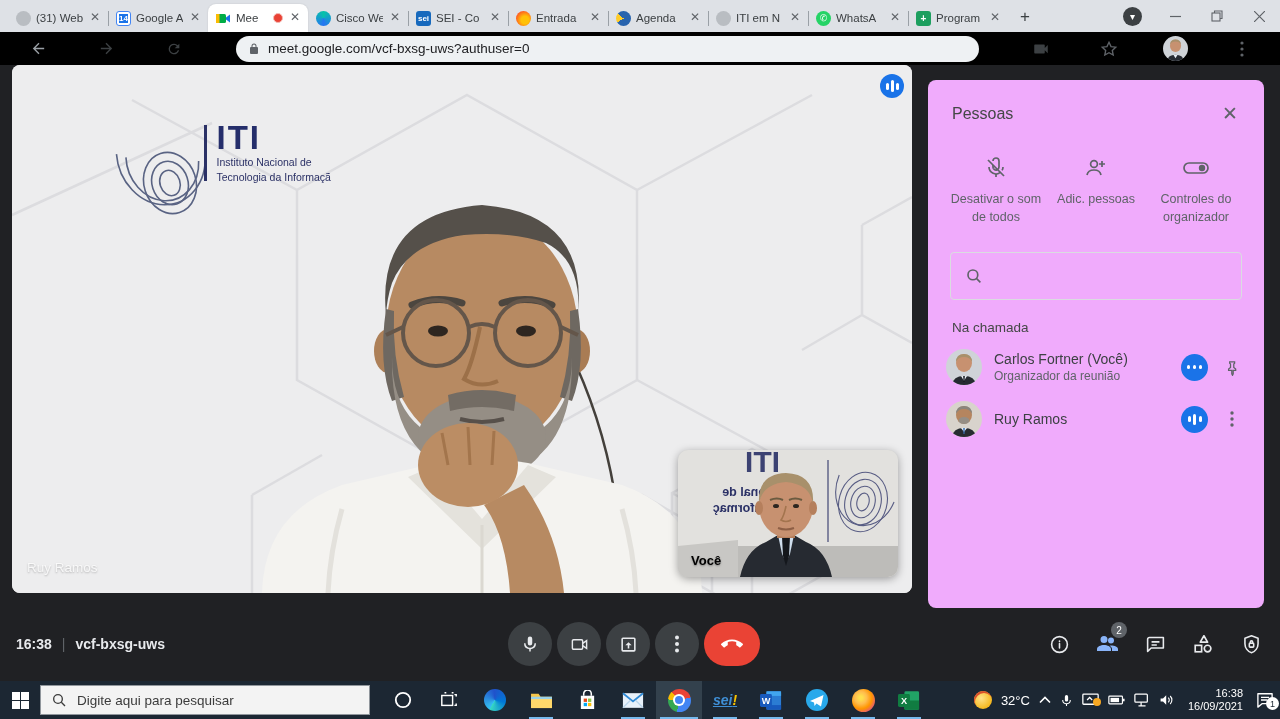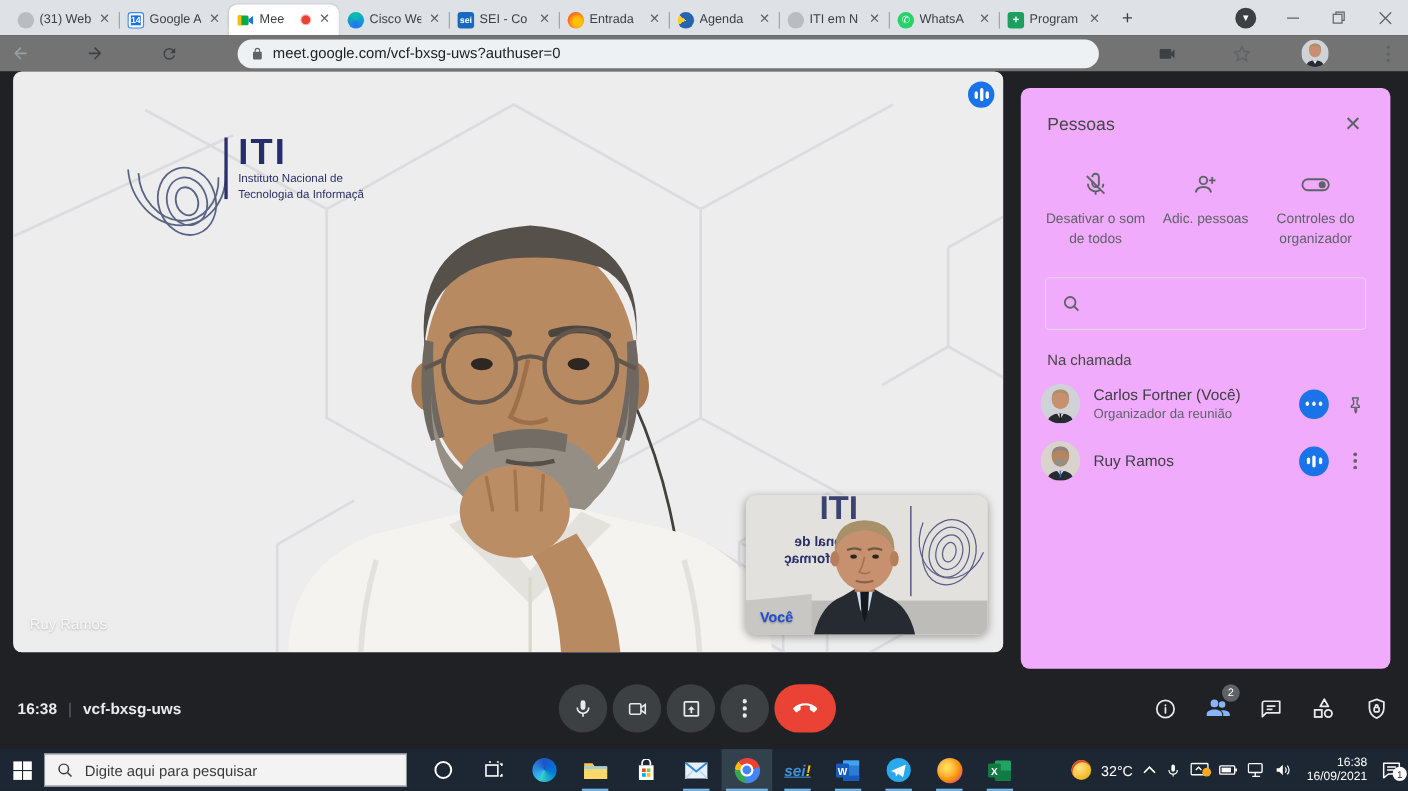--- a/index.html
+++ b/index.html
@@ -13,39 +13,39 @@
   .tab.active { background:#fff; box-shadow:0 0 2px rgba(0,0,0,.12); }
   .tab-title { flex:1; white-space:nowrap; overflow:hidden; }
   .t-ico { width:15px; height:15px; flex:none; border-radius:3px; position:relative; }
   .tab-x { flex:none; width:14px; height:14px; line-height:13px; text-align:center; color:#5f6368; font-size:12px; border-radius:50%; }
   .rec-dot { flex:none; width:10px; height:10px; border-radius:50%; background:#e94235; border:1.5px solid #f5b9b4; }
   .newtab { width:26px; height:26px; margin:0 0 2px 4px; border-radius:50%; color:#3c4043; font-size:17px; line-height:25px; text-align:center; }
   .winctl { position:absolute; right:0; top:0; height:32px; display:flex; align-items:center; }
   .winbtn { width:42px; height:32px; display:flex; align-items:center; justify-content:center; color:#5f6368; }
   .updot { width:19px; height:19px; border-radius:50%; background:#3c4043; color:#fff; font-size:10px; display:flex; align-items:center; justify-content:center; margin-right:12px; }
 
-  .navbar { position:absolute; left:0; top:32px; width:1280px; height:33px; background:#737373; display:flex; align-items:center; padding:0 4px; box-shadow:0 1px 0 rgba(0,0,0,.08);gap:40px; }
+  .navbar { position:absolute; left:0; top:32px; width:1280px; height:33px; background:#000000; display:flex; align-items:center; padding:0 24px; box-shadow:0 1px 0 rgba(0,0,0,.08);gap:40px; }
   .navbtn { width:28px; height:28px; display:flex; align-items:center; justify-content:center; border-radius:50%; }
   .omnibox { flex:1; height:26px; margin:0 8px; background:#eef1f3; border-radius:14px; display:flex; align-items:center; padding:0 12px; gap:8px; }
   .omnibox .url { font-size:13.5px; color:#202124; }
   .avatar26 { width:25px; height:25px; border-radius:50%; overflow:hidden; flex:none; }
 
   
   .meet { position:absolute; left:0; top:65px; width:1280px; height:616px; background:#202124; }
   .tile { position:absolute; left:12px; top:0; width:900px; height:528px; background:#ededee; border-radius:8px; overflow:hidden; }
   .audio-ind { position:absolute; right:8px; top:9px; width:24px; height:24px; border-radius:50%; background:#1a73e8; display:flex; align-items:center; justify-content:center; gap:2px; }
   .audio-ind i, .pp-blue i { display:block; width:3px; border-radius:2px; background:#fff; }
   .name-tag { position:absolute; left:15px; bottom:18px; color:rgba(255,255,255,.82); font-size:13.5px; text-shadow:0 1px 2px rgba(0,0,0,.25); }
   .logo { position:absolute; left:118px; top:58px; display:flex; align-items:center; gap:10px; }
   .logo .bar { width:2.5px; height:56px; background:#2b3166; }
   .logo-txt .iti { font-size:33px; font-weight:800; letter-spacing:2px; color:#252e6b; line-height:30px; }
   .logo-txt .l1 { font-size:10.5px; color:#2b3166; margin-top:3px; }
 
   .selfview { position:absolute; right:14px; bottom:16px; width:220px; height:127px; border-radius:10px; overflow:hidden; box-shadow:0 2px 8px rgba(0,0,0,.35); background:#d6d5d2; }
-  .selfview .label { position:absolute; left:13px; bottom:9px; color:#1d4ed8; font-size:13px; font-weight:700; text-shadow:0 1px 2px rgba(0,0,0,.35);text-align:right; }
+  .selfview .label { position:absolute; left:13px; bottom:9px; color:#000000; font-size:13px; font-weight:700; text-shadow:0 1px 2px rgba(0,0,0,.35);text-align:right; }
 
   
   .panel { position:absolute; left:928px; top:15px; width:336px; height:528px; background:#f0abfc; border-radius:8px; overflow:hidden; }
   .panel-head { display:flex; align-items:center; justify-content:space-between; padding:22px 22px 8px 24px; }
   .panel-title { font-size:16px; color:#444746; }
   .close-x { width:24px; height:24px; color:#5f6368; font-size:19px; line-height:23px; text-align:center; }
   .actions { display:flex; justify-content:space-between; padding:22px 18px 10px 18px; }
   .action { width:104px; display:flex; flex-direction:column; align-items:center; gap:10px; }
   .action .lbl { font-size:12.5px; color:#5f6368; text-align:center; line-height:18px; }
   .searchbox { margin:16px 22px 0 22px; height:48px; border:1px solid #dadce0; border-radius:4px; display:flex; align-items:center; gap:12px; padding:0 14px; }

